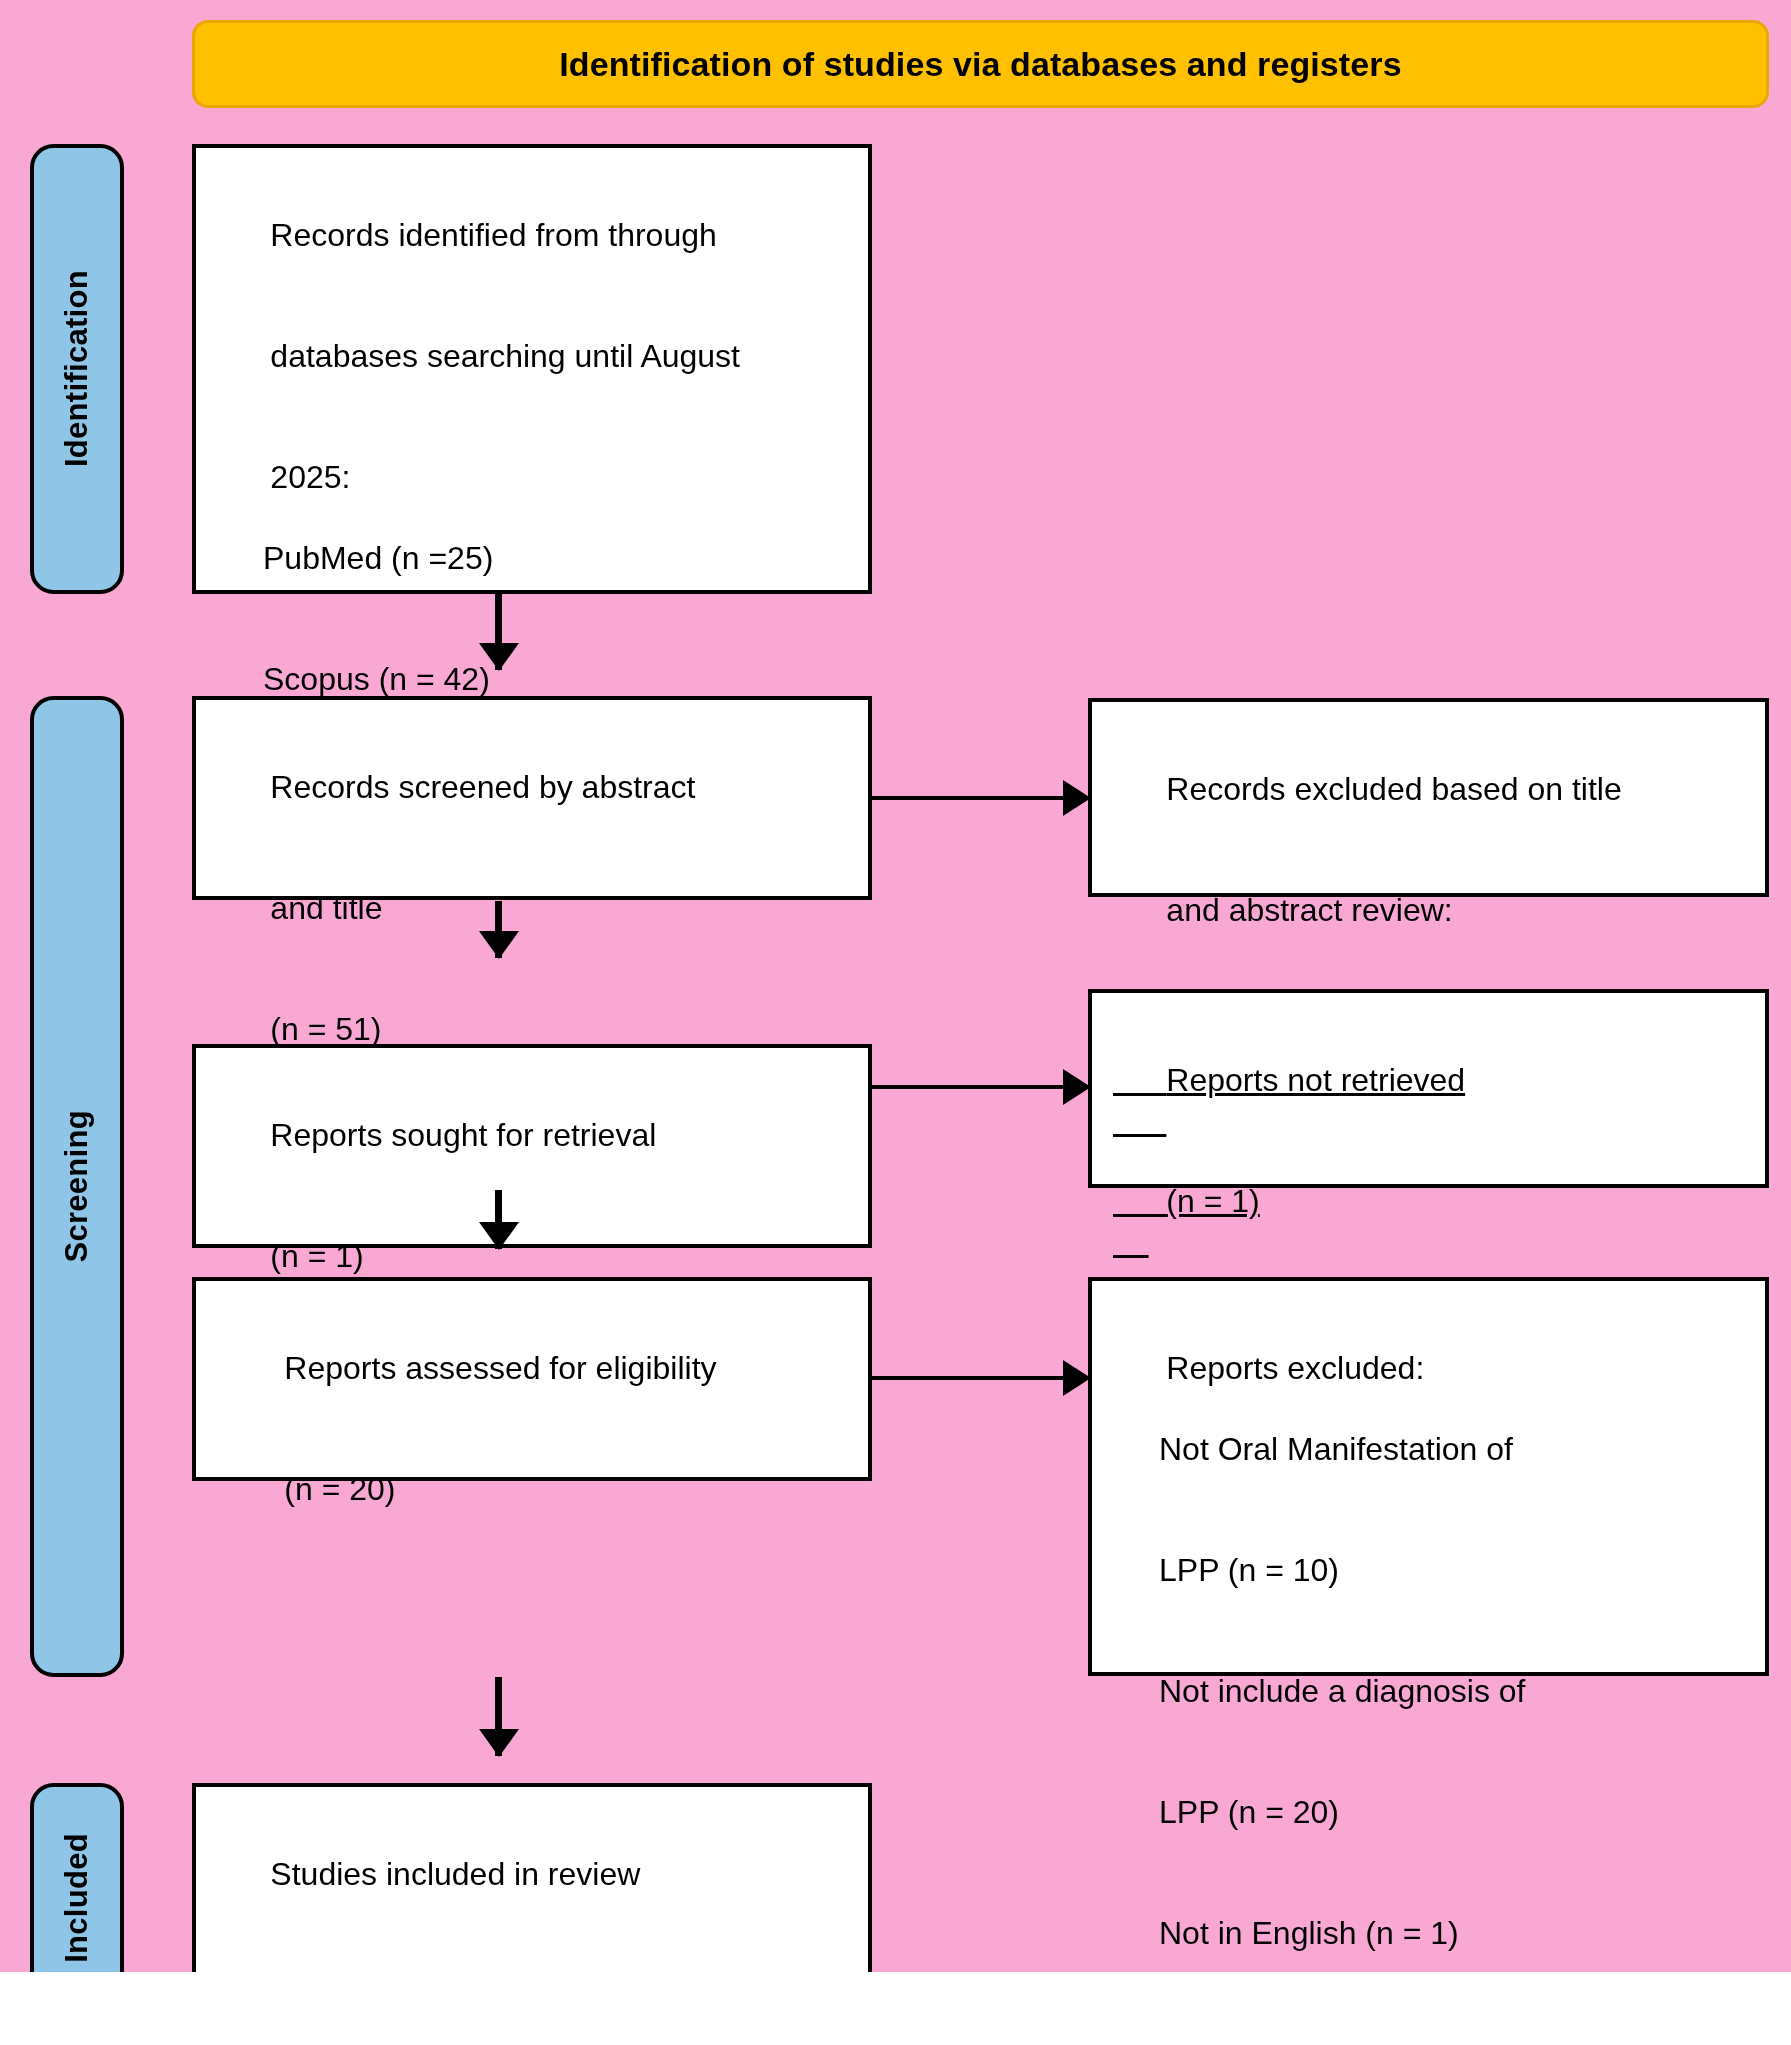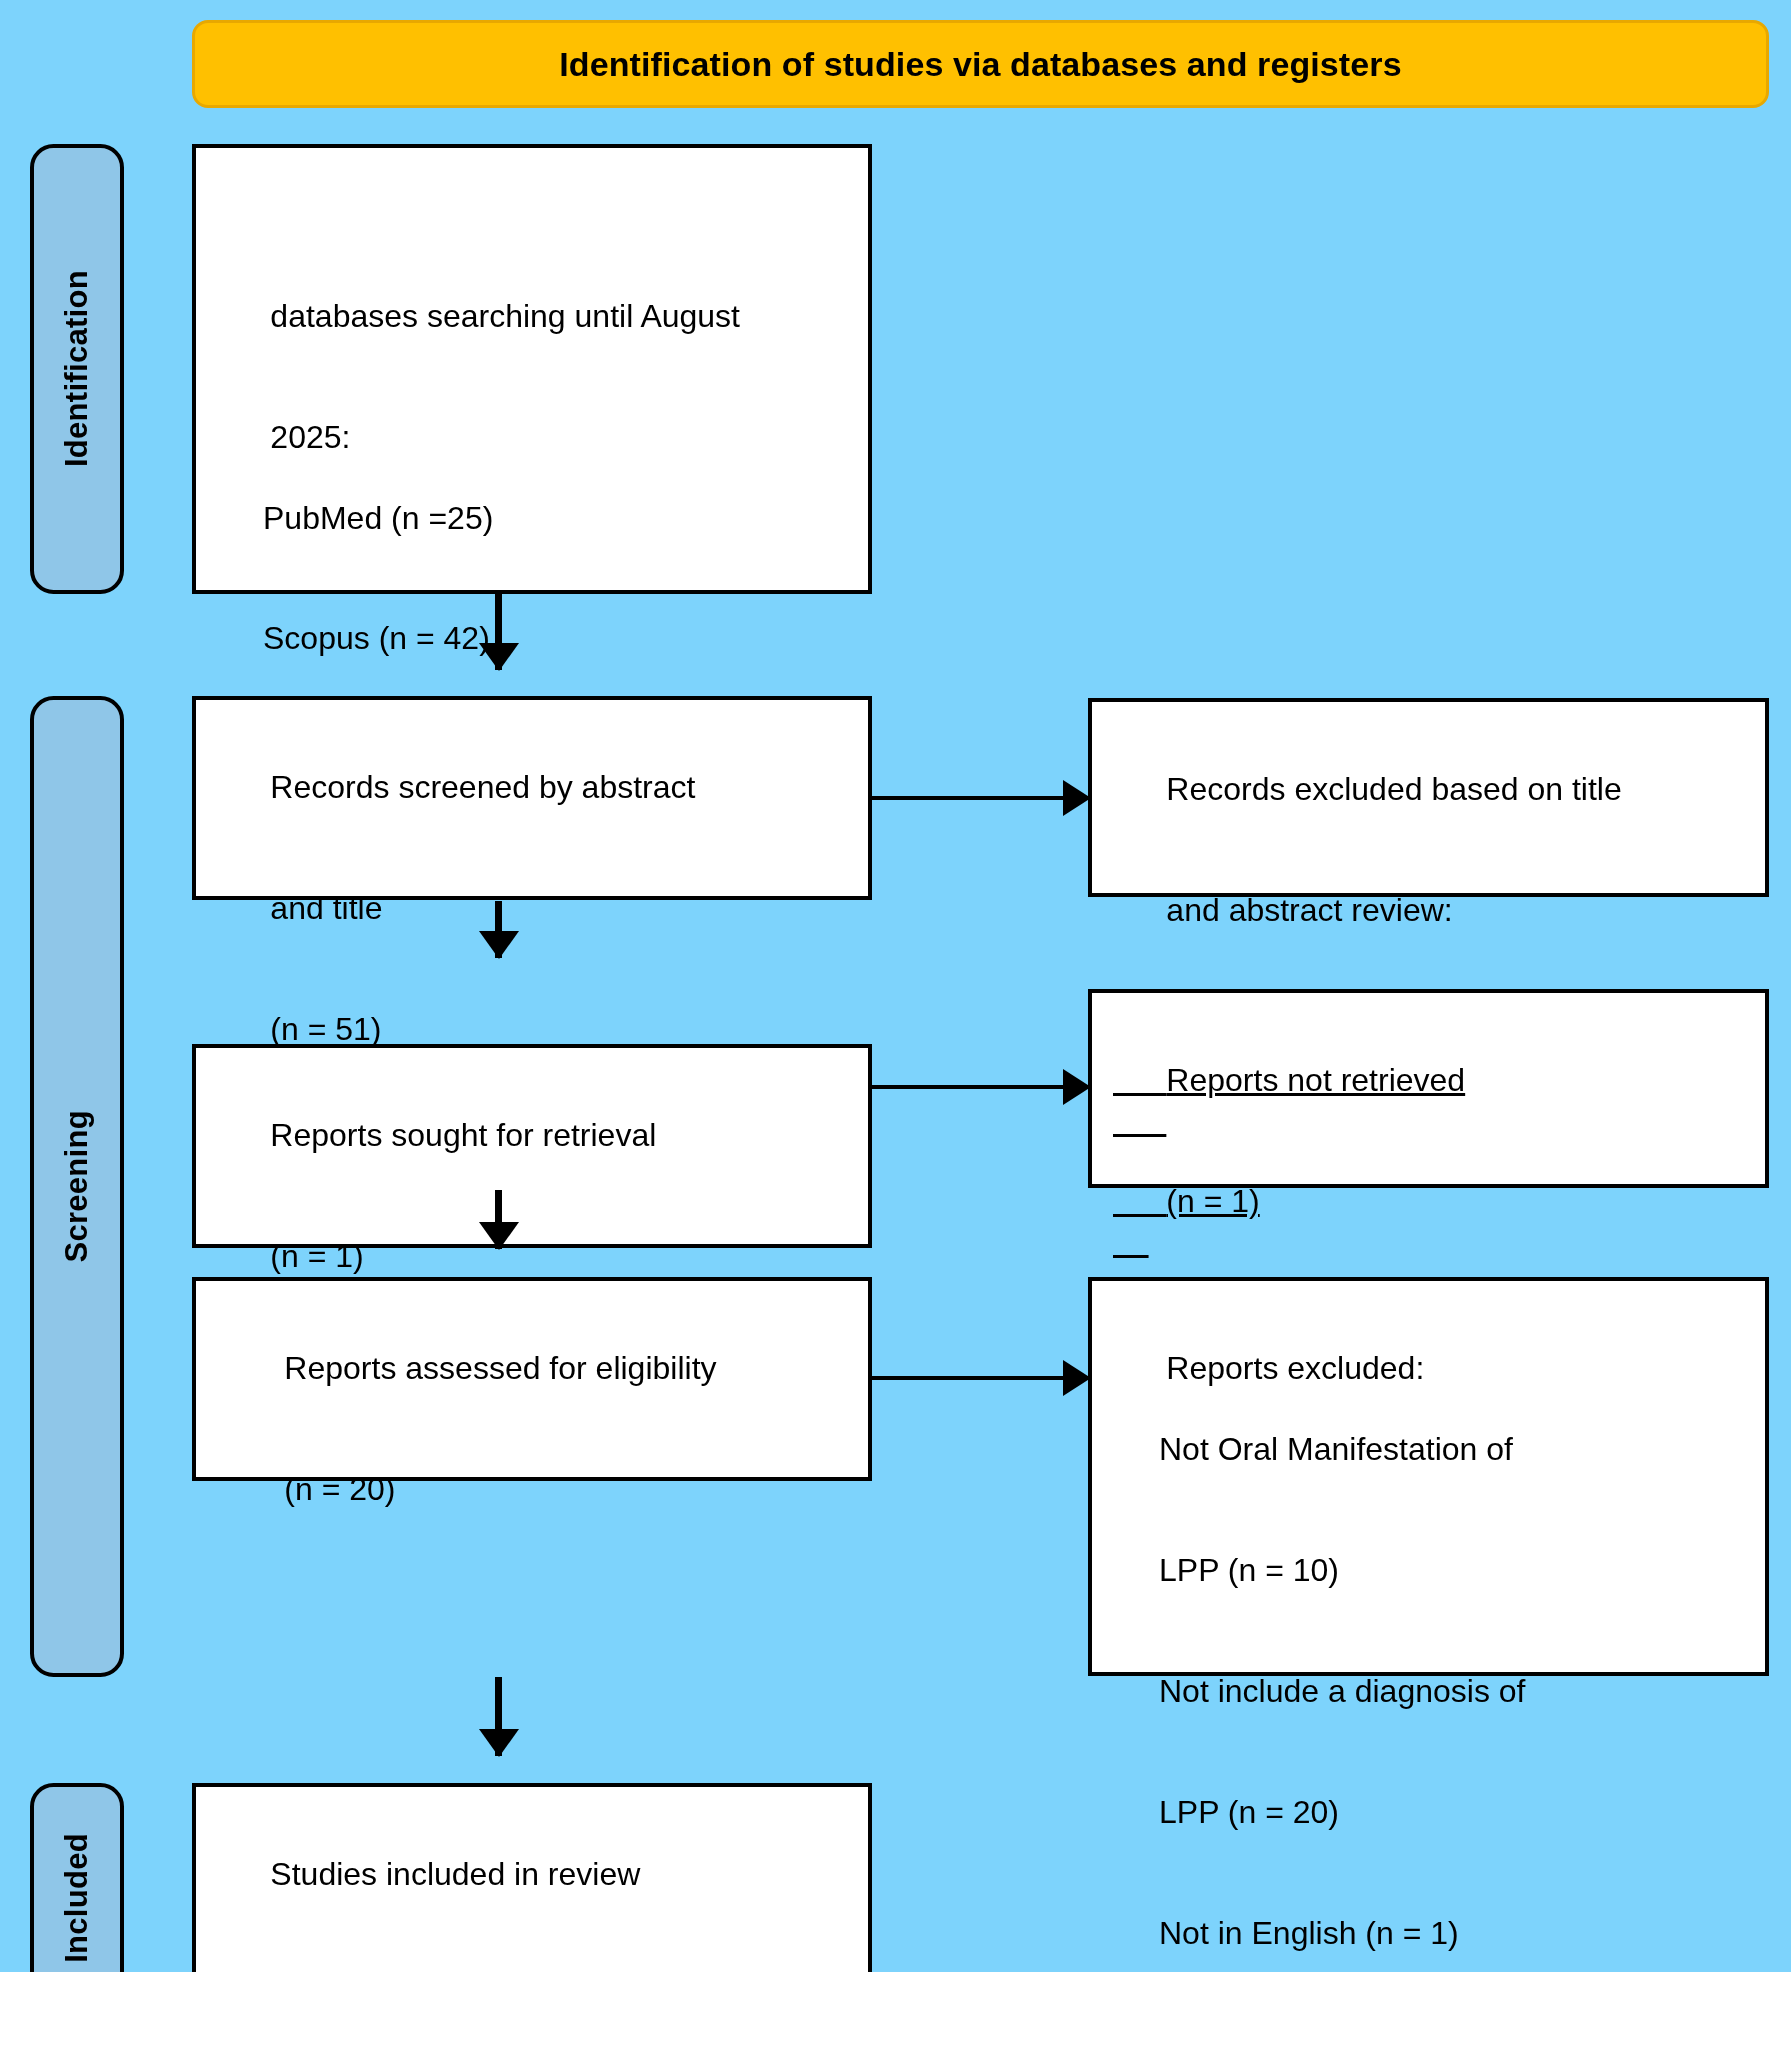--- a/index.html
+++ b/index.html
@@ -11,21 +11,21 @@
   body {
     font-family: "Liberation Sans", sans-serif;
     -webkit-font-smoothing: antialiased;
   }
 
   
   #diagram {
     position: relative;
     width: 1792px;
     height: 1972px;
-    background: #7dd3fc;
+    background: #f9a8d4;
     overflow: hidden;
   }
 
   
   .banner {
     position: absolute;
     left: 192px;
     top: 20.4px;
     width: 1577px;
     height: 88px;
@@ -173,20 +173,21 @@
   <div class="stage" id="stage-screening">
     <span class="stage-label">Screening</span>
   </div>
 
   <div class="stage" id="stage-included">
     <span class="stage-label">Included</span>
   </div>
 
   <div class="box col-left" id="box-identified">
     <div class="box-text">
+      <span>Records identified from through</span>
       <br>
       <span>databases searching until August</span>
       <br>
       <span>2025:</span>
       <span class="indent">PubMed (n =25)</span>
       <span class="indent">Scopus (n = 42)</span>
     </div>
   </div>
 
   <div class="v-arrow" id="v-arrow-1"></div>

